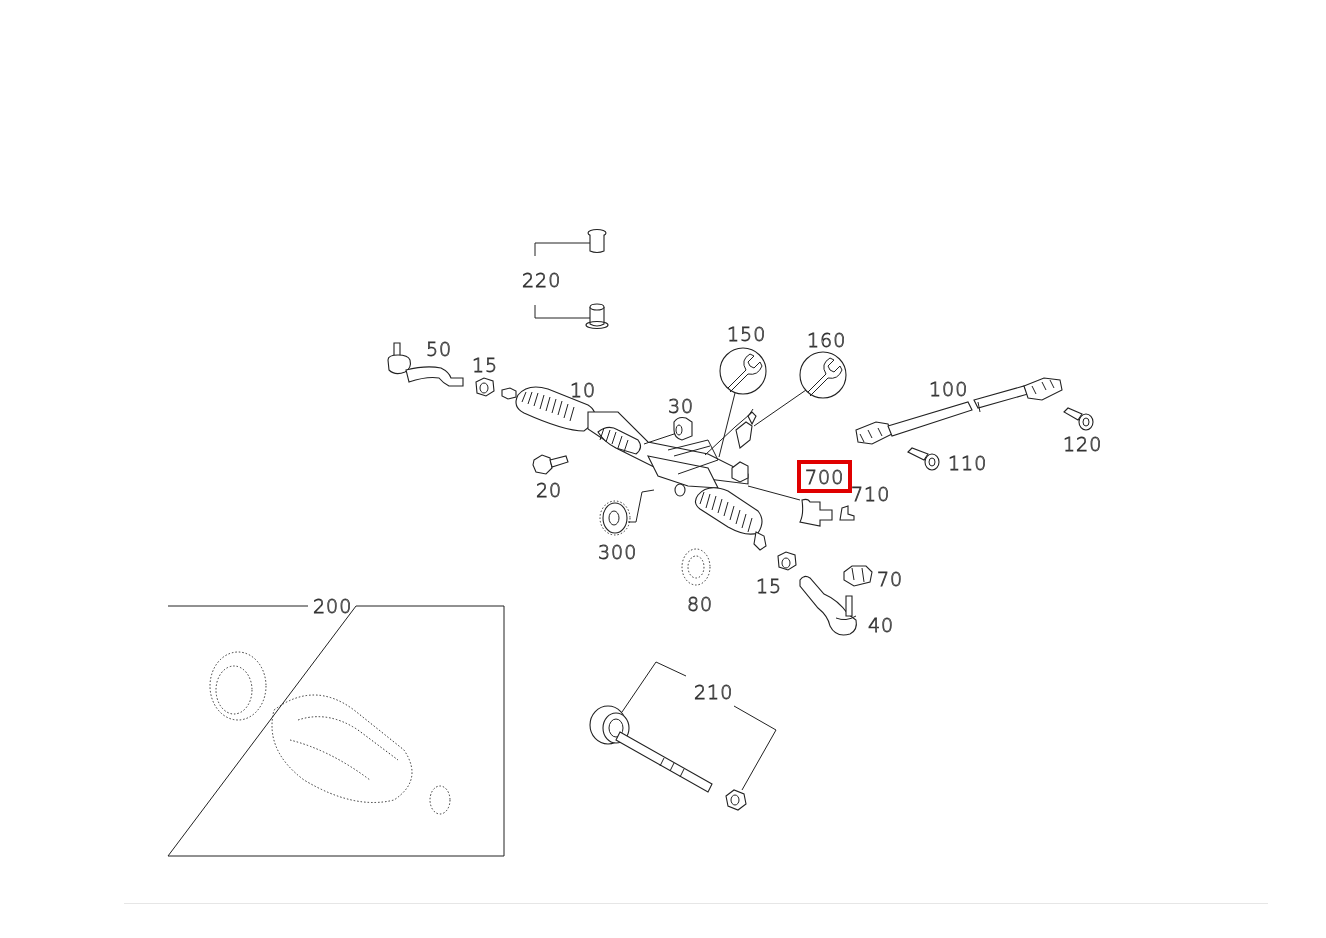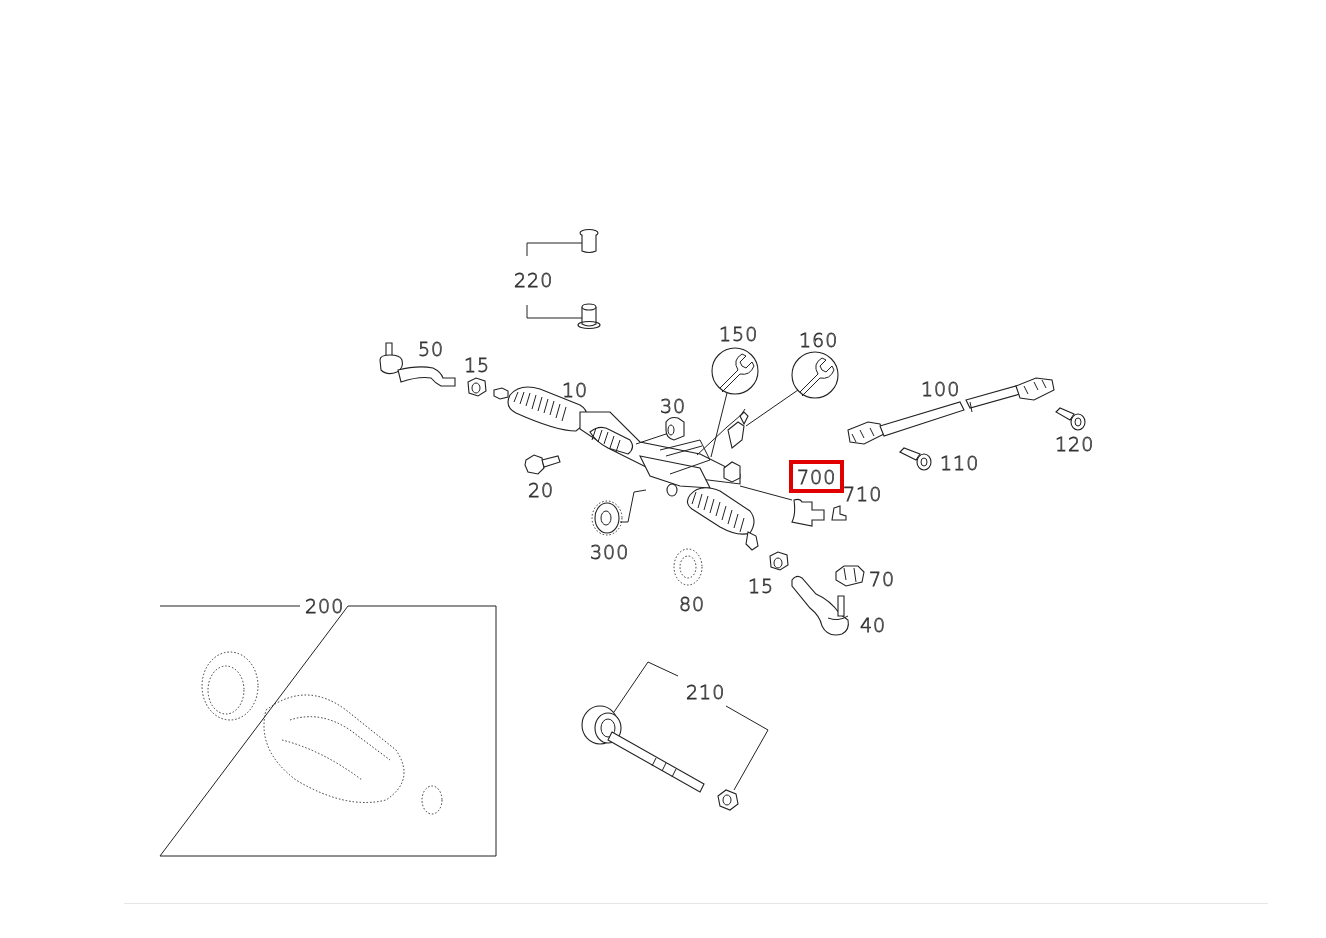--- a/index.html
+++ b/index.html
@@ -1,18 +1,18 @@
 <!DOCTYPE html>
 <html><head>
   <meta charset="utf-8">
   <style>
     html, body { margin: 0; padding: 0; background: #ffffff; }
     body { width: 1326px; height: 938px; position: relative; overflow: hidden;
            font-family: "DejaVu Sans", sans-serif; }
-    #stage { position: absolute; left: 0; top: 0; width: 1054px; height: 938px; }
+    #stage { position: absolute; left: 8px; top: 0; width: 1054px; height: 938px; }
     svg text.callout { font-family: "DejaVu Sans", sans-serif; font-size: 19px;
            fill: #ffffff; stroke: #333; stroke-width: 0.8px; font-weight: 300; letter-spacing: 1px; }
     .ln { stroke: #222; stroke-width: 1; fill: none; }
     .part { stroke: #222; stroke-width: 1.1; fill: #fff; }
     .dot { stroke: #333; stroke-width: 1; fill: none; stroke-dasharray: 1.5 2; }
     .hit { cursor: pointer; }
     #separator { position: absolute; left: 124px; top: 903px; width: 1144px; height: 1px; background: #e6e6e6; }
   </style>
 </head>
 <body>

